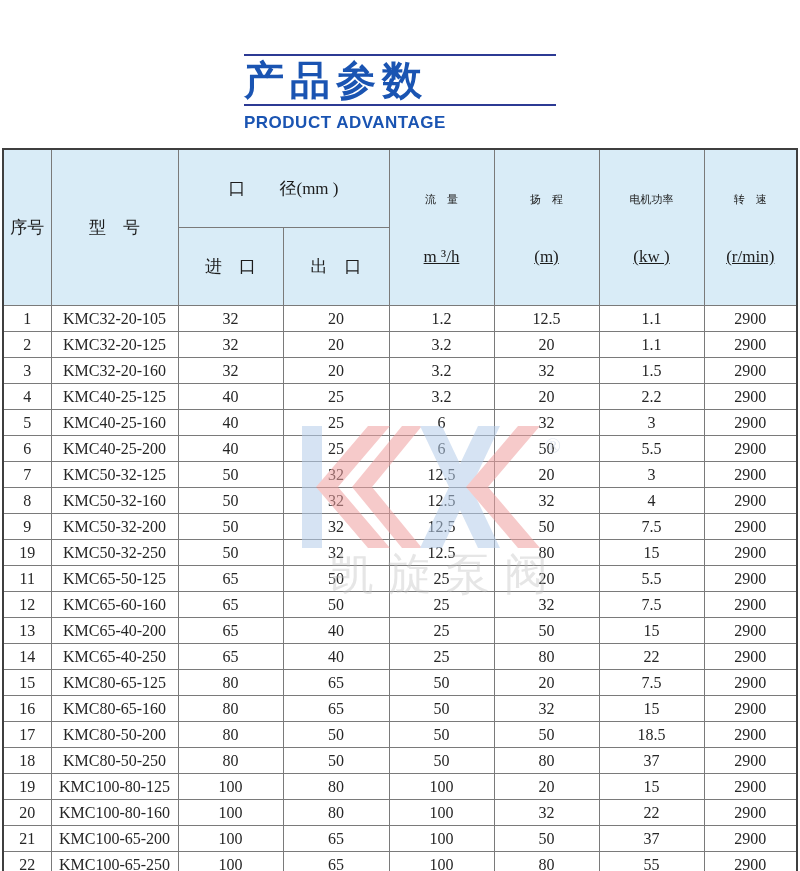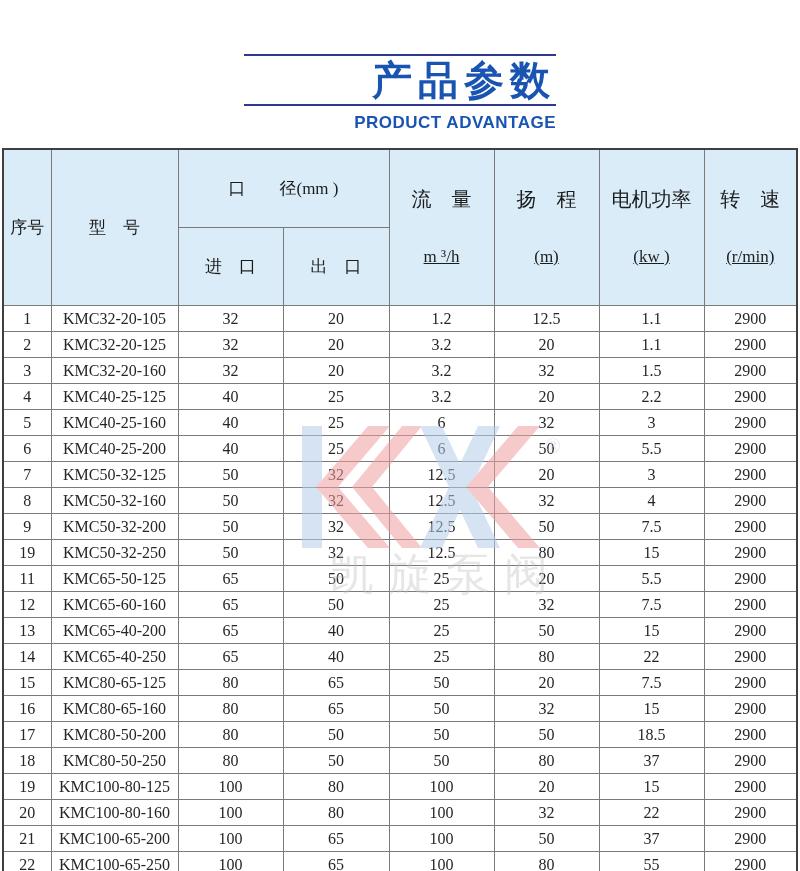--- a/index.html
+++ b/index.html
@@ -16,21 +16,21 @@
   html,body{margin:0;padding:0;}
   body{
     width:800px;height:871px;position:relative;background:#fff;overflow:hidden;
     font-family:"Liberation Sans", sans-serif;
   }
   
   .title-block{
     position:absolute;top:54px;left:0;right:0;
     display:flex;flex-direction:column;align-items:center;
   }
-  .title-inner{width:312px;text-align:right;}
+  .title-inner{width:312px;text-align:left;}
   .rule{height:2px;background:var(--rule-navy);width:100%;}
   .page-title{
     font-size:40px;font-weight:700;color:var(--title-blue);
     letter-spacing:6px;line-height:46px;margin:1px 0 1px 0;
   }
   .page-subtitle{
     font-size:17px;font-weight:700;color:var(--title-blue);
     letter-spacing:0.5px;margin-top:7px;
   }
   
@@ -43,21 +43,21 @@
   }
   .spec th{
     background:var(--header-bg);
     border:1px solid var(--grid-line);
     font-weight:400;font-size:17px;color:#1c1c1c;
     text-align:center;vertical-align:middle;
     padding:0;height:29px;
     white-space:pre;
   }
   .spec th .unit-line{display:block;font-size:17px;line-height:16px;text-decoration:underline;}
-  .spec th .cn-line{display:block;font-size:20px;line-height:19px;}
+  .spec th .cn-line{display:block;font-size:11px;line-height:19px;}
   .spec td{
     border:1px solid var(--grid-line);
     font-size:16px;text-align:center;vertical-align:middle;
     height:25px;padding:0;
     white-space:nowrap;overflow:hidden;
   }
   
   .watermark{position:absolute;pointer-events:none;}
   .wm-logo{left:302px;top:424px;width:240px;height:126px;opacity:0.55;}
   .wm-reg{

